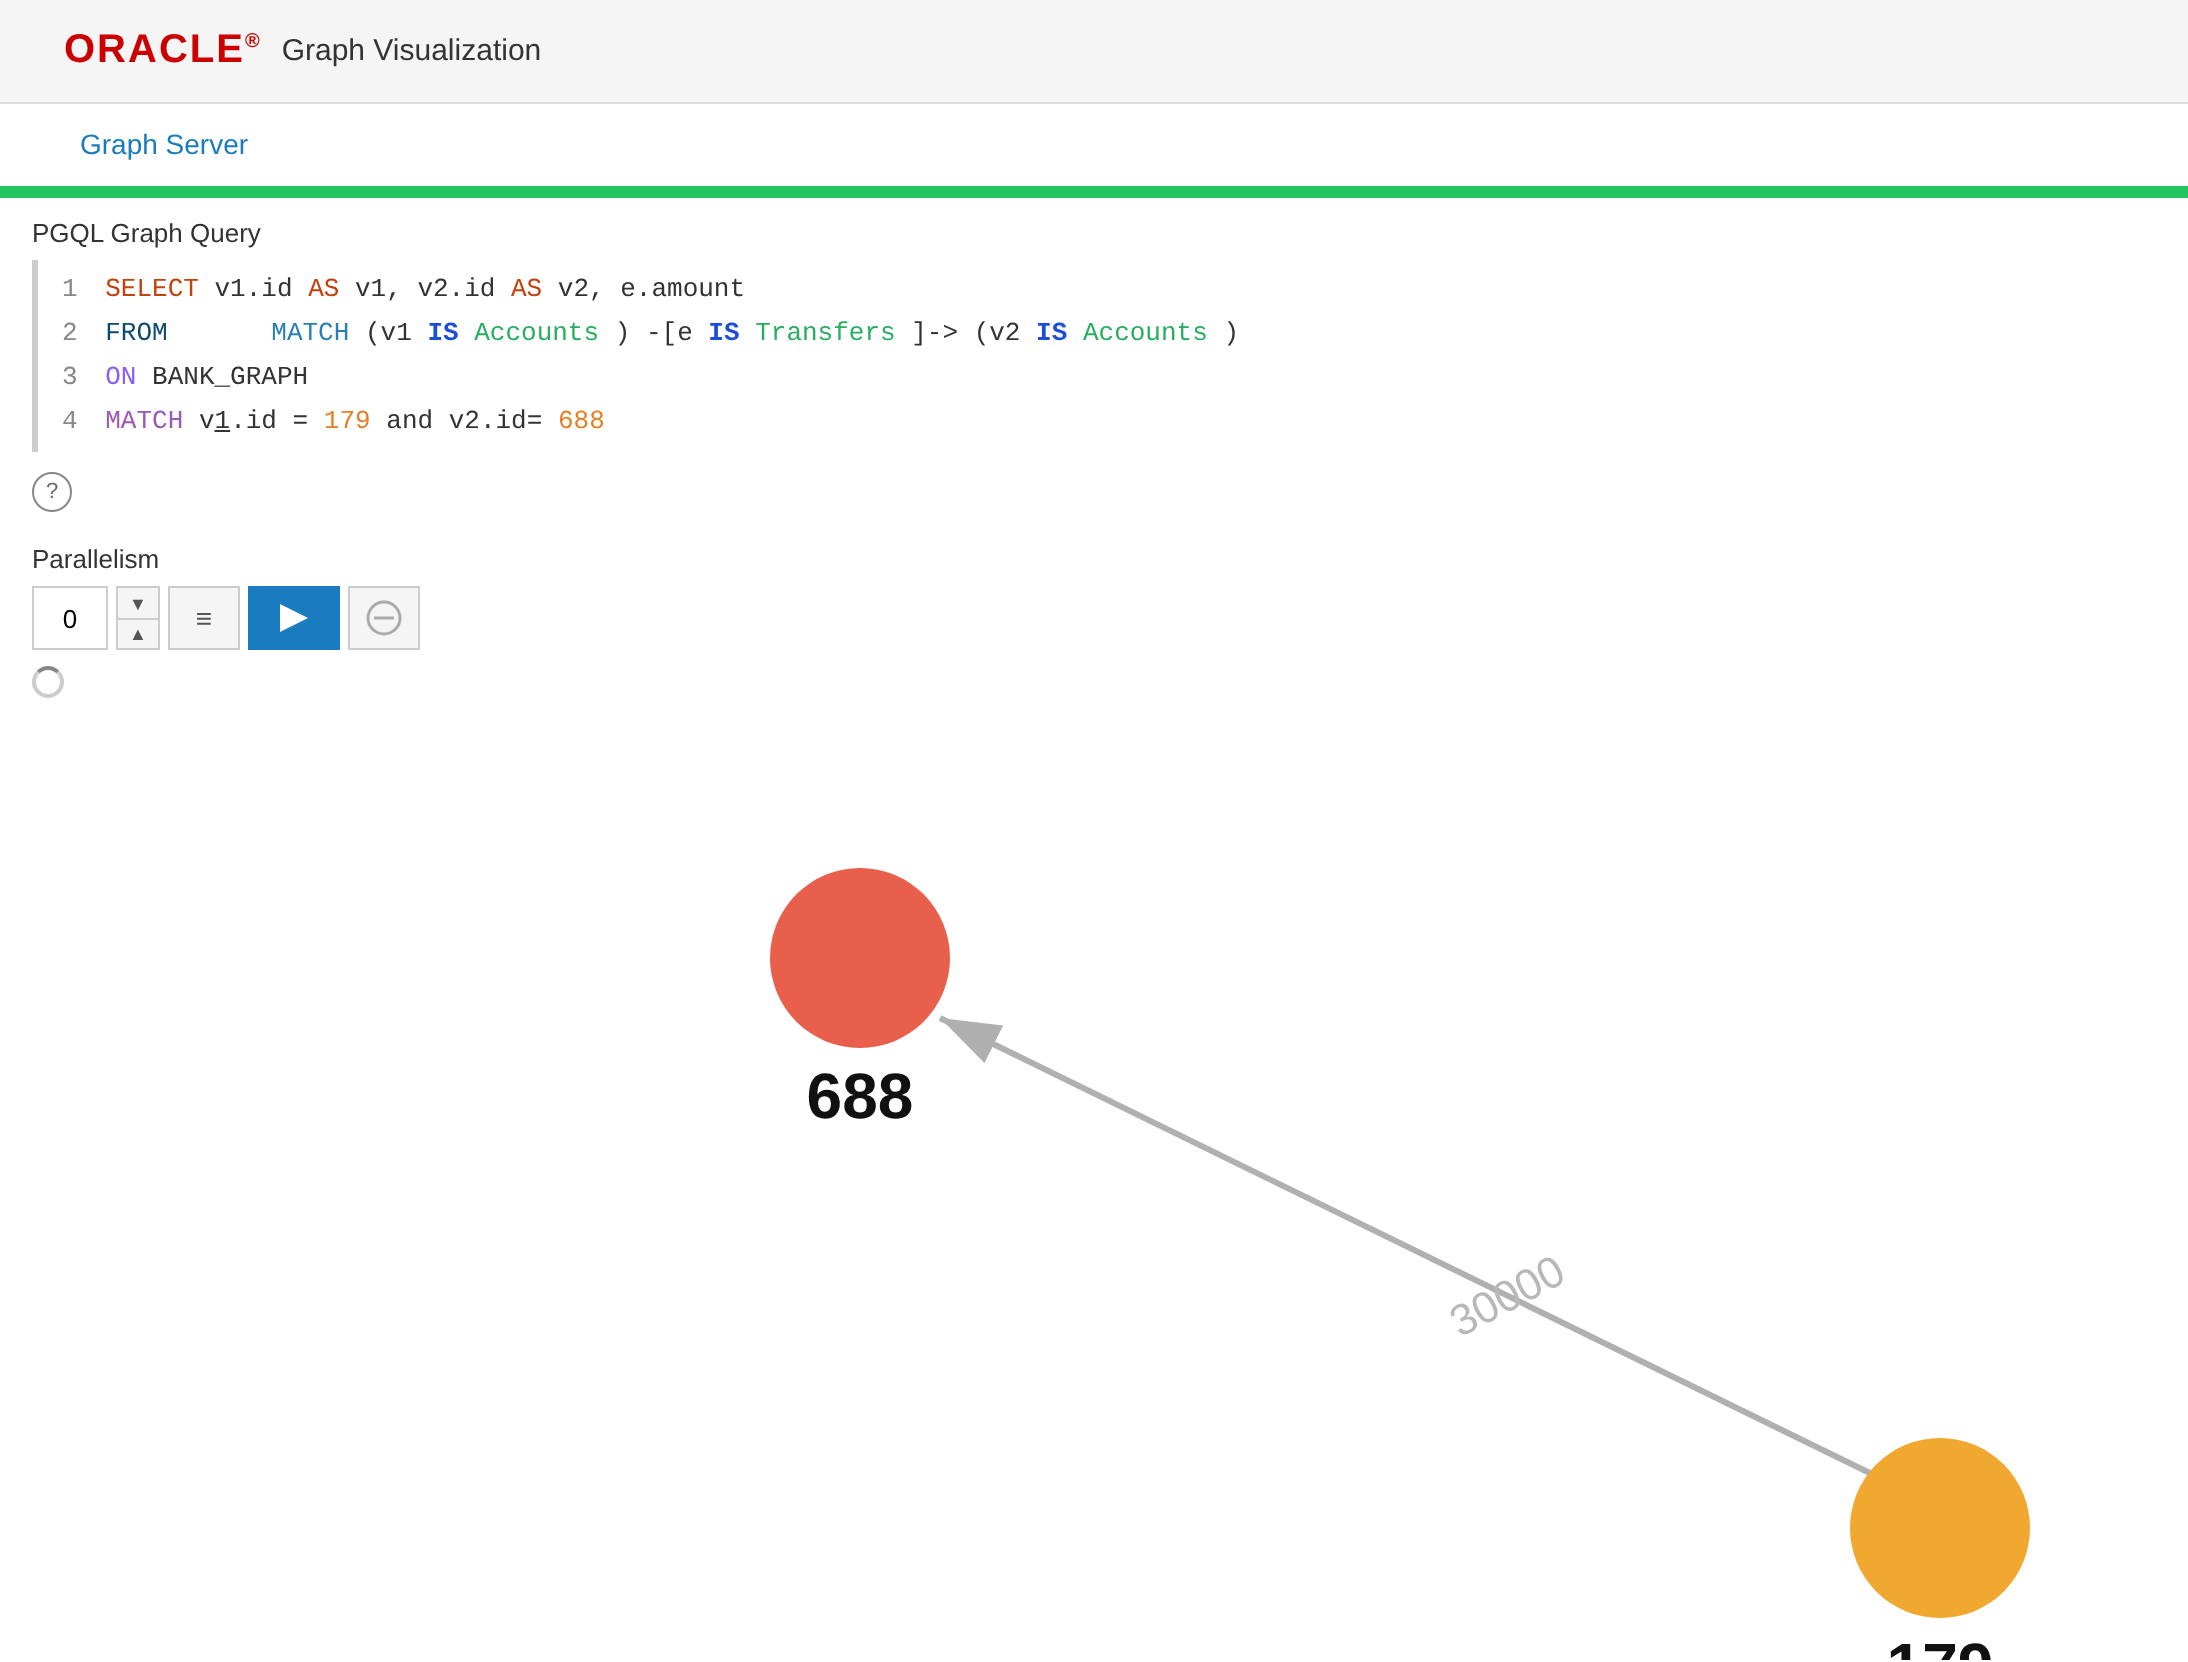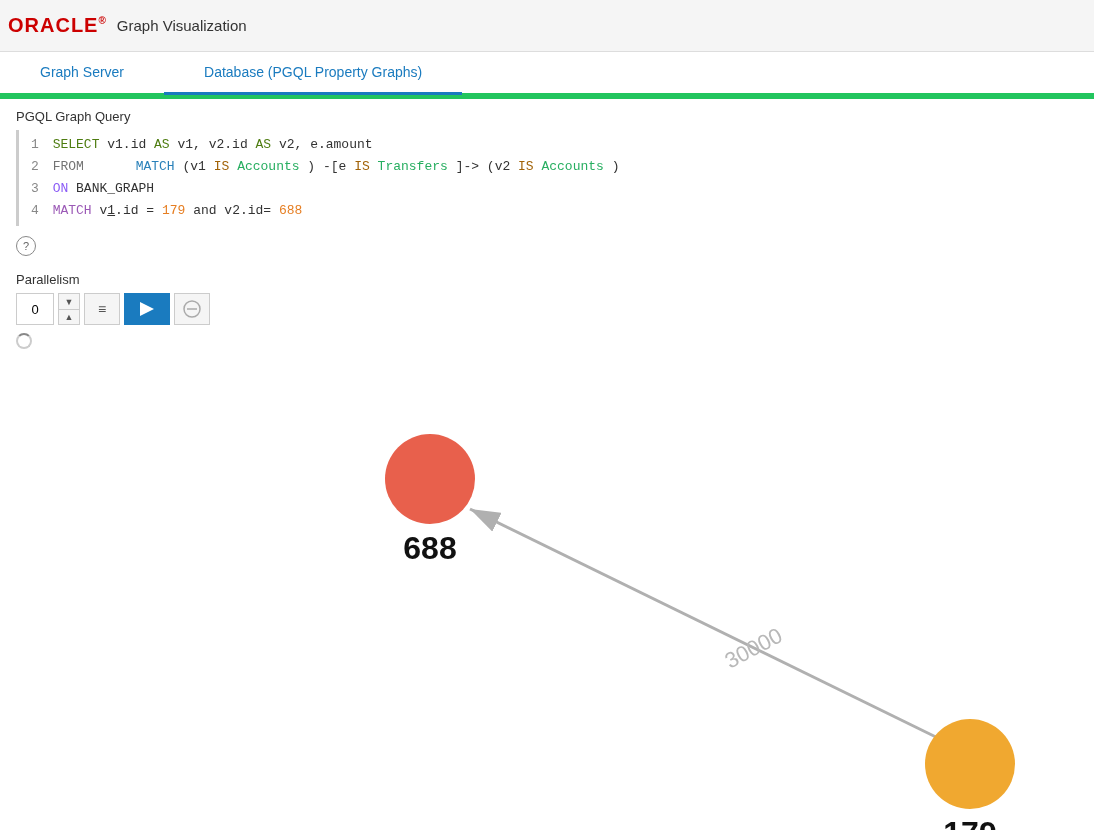--- a/index.html
+++ b/index.html
@@ -2,21 +2,21 @@
 <html><head>
   <meta charset="utf-8">
   <style>
     * { margin: 0; padding: 0; box-sizing: border-box; }
     body { font-family: Arial, sans-serif; background: #fff; width: 1094px; height: 831px; overflow: hidden; }
 
     
     #header {
       display: flex;
       align-items: center;
-      padding: 8px 8px;
+      padding: 8px 32px;
       background: #f5f5f5;
       border-bottom: 1px solid #ddd;
       height: 52px;
     }
     #oracle-logo {
       font-weight: bold;
       font-size: 20px;
       letter-spacing: 1px;
       color: #c00;
       font-family: 'Arial Black', Arial, sans-serif;
@@ -69,27 +69,27 @@
     }
     #code-block {
       border-left: 3px solid #ccc;
       padding: 4px 0 4px 12px;
       font-family: 'Courier New', monospace;
       font-size: 13px;
       line-height: 1.7;
       background: #fff;
     }
     .line-num { color: #888; margin-right: 6px; }
-    .kw-select { color: #4d7c0f; }
-    .kw-from { color: #737373; }
+    .kw-select { color: #c2410c; }
+    .kw-from { color: #0c4a6e; }
     .kw-match { color: #2980b9; padding-left: 44px; }
     .kw-on { color: #8b5cf6; }
     .kw-where { color: #9b59b6; }
     .identifier { color: #333; }
-    .kw-is { color: #a16207; }
+    .kw-is { color: #1d4ed8; font-weight: bold; }
     .entity { color: #27ae60; }
     .num { color: #e67e22; }
     .op { color: #333; }
 
     
     #controls {
       padding: 10px 16px 0 16px;
       display: flex;
       flex-direction: column;
     }
@@ -221,21 +221,20 @@
 
 <div id="header">
   <div id="oracle-logo">
     ORACLE<sup style="font-size:10px">®</sup>
   </div>
   <div id="header-title">Graph Visualization</div>
 </div>
 
 <div id="tabs">
   <div class="tab inactive">Graph Server</div>
-  <div class="tab active">Database (PGQL Property Graphs)</div>
 </div>
 
 <div id="main">
 
   <div id="query-section">
     <div id="query-label">PGQL Graph Query</div>
     <div id="code-block">
       <div>
         <span class="line-num">1</span>
         <span class="kw-select">SELECT</span>

